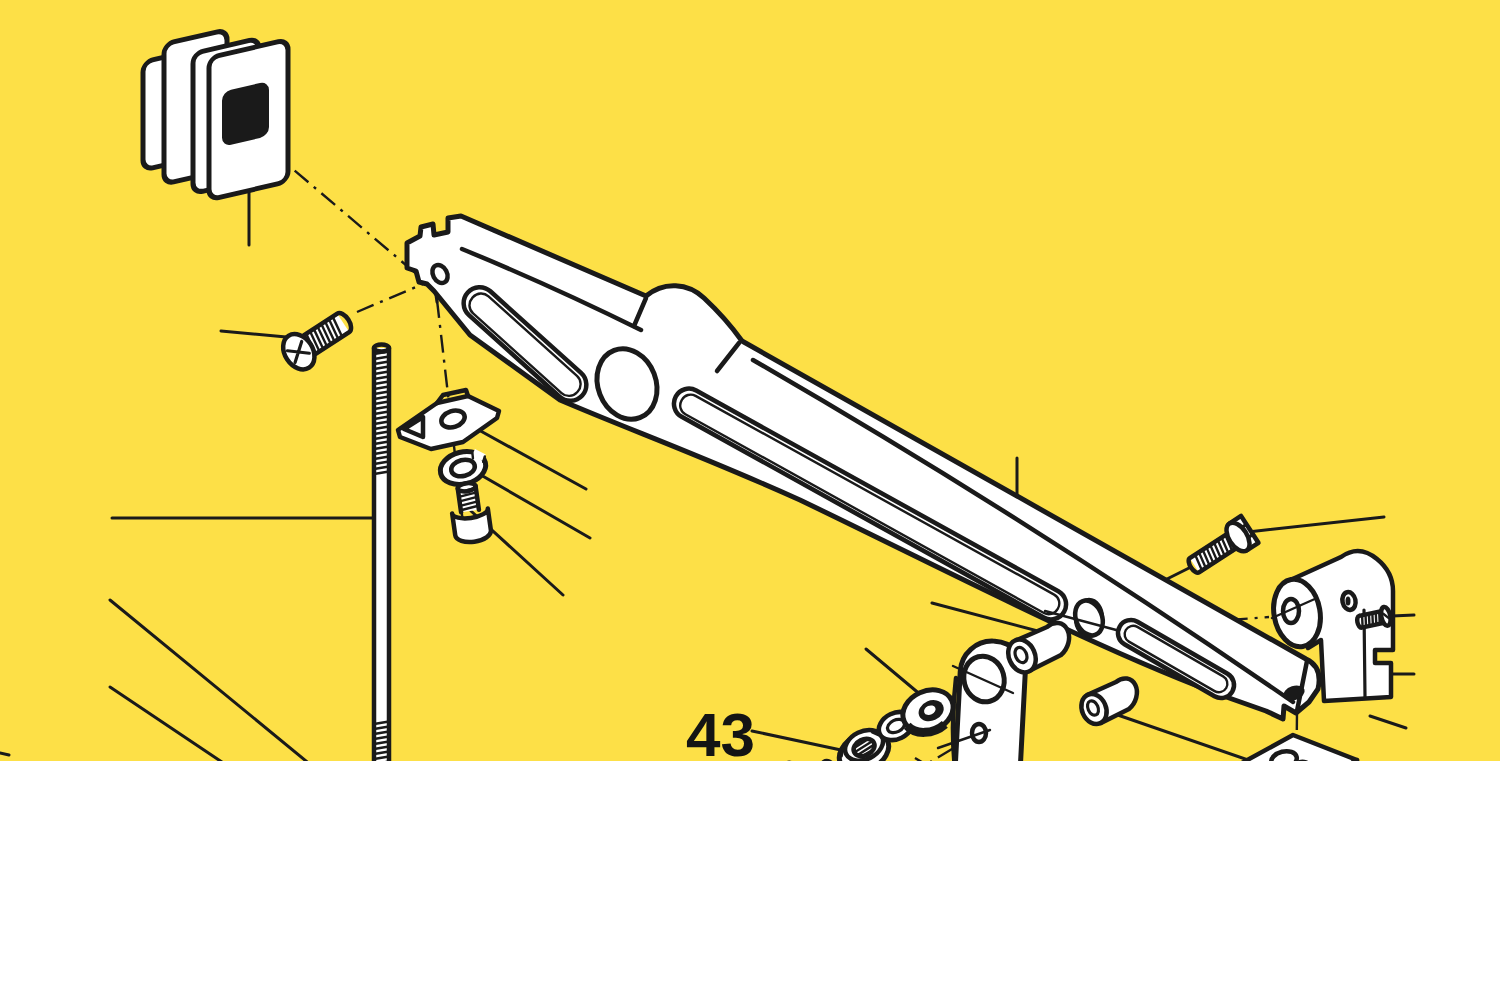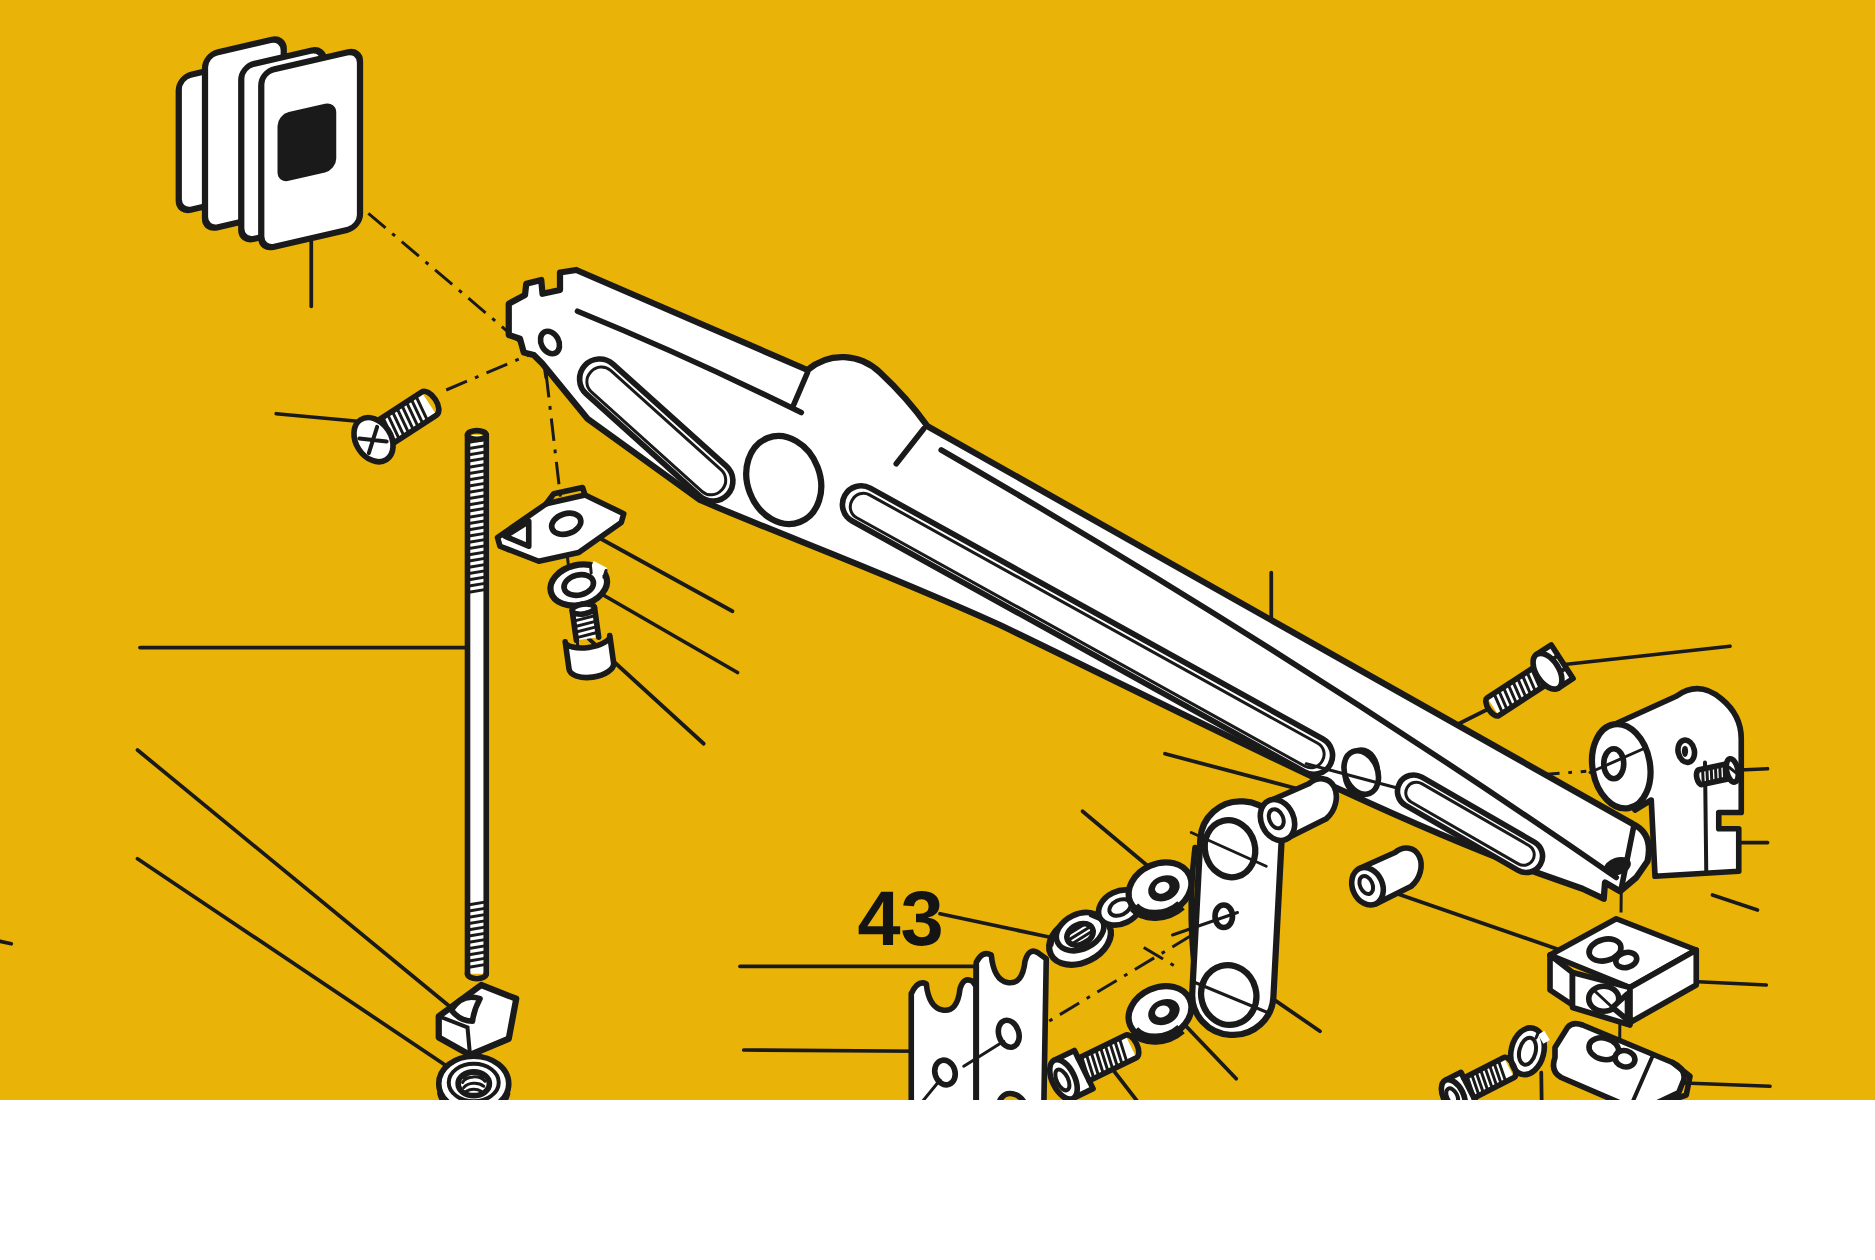--- a/index.html
+++ b/index.html
@@ -1,16 +1,16 @@
 <!DOCTYPE html>
 <html><head>
 <meta charset="utf-8">
 <style>
   html,body{margin:0;padding:0;background:#ffffff;}
-  .stage{width:1500px;height:880px;position:relative;background:#eab308;overflow:hidden;}
+  .stage{width:1500px;height:761px;position:relative;background:#fde047;overflow:hidden;}
   svg{display:block;}
   .p  {fill:none;stroke:#1a1a1a;stroke-width:4.5;stroke-linejoin:round;stroke-linecap:round;}
   .pw {fill:#ffffff;stroke:#1a1a1a;stroke-width:4.5;stroke-linejoin:round;stroke-linecap:round;}
   .pw5{fill:#ffffff;stroke:#1a1a1a;stroke-width:5;stroke-linejoin:round;stroke-linecap:round;}
   .t  {fill:none;stroke:#1a1a1a;stroke-width:2.4;stroke-linecap:round;}
   .t3 {fill:none;stroke:#1a1a1a;stroke-width:3.2;stroke-linecap:round;}
   .ld {fill:none;stroke:#1a1a1a;stroke-width:3;stroke-linecap:round;}
   .dd {fill:none;stroke:#1a1a1a;stroke-width:2.4;stroke-dasharray:18 7 3 7;}
   .dark{fill:#1a1a1a;stroke:none;}
   .callout{font-family:"Liberation Sans",sans-serif;font-weight:bold;font-size:62px;fill:#141414;}

